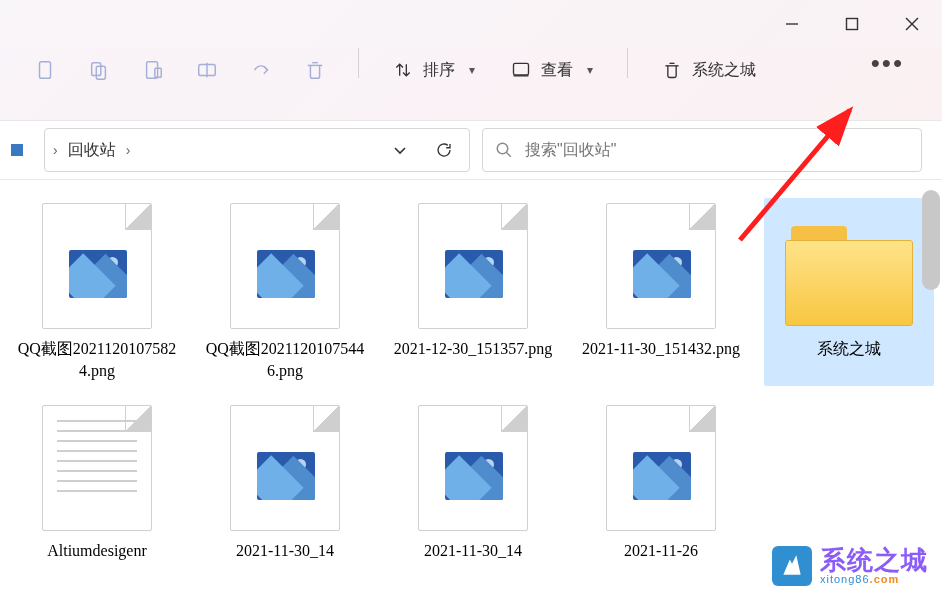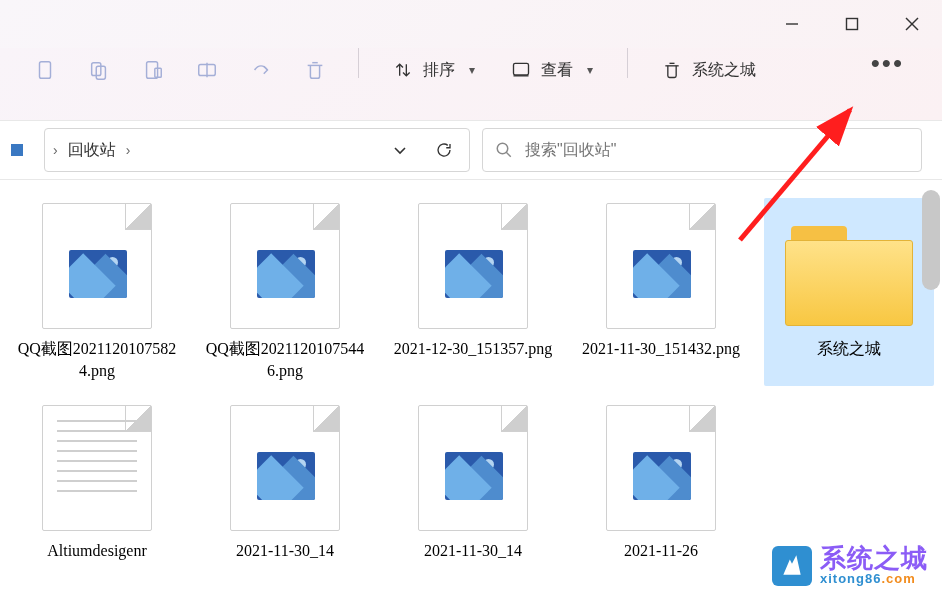--- a/index.html
+++ b/index.html
@@ -228,21 +228,21 @@
     }
     .wm-logo {
       width:40px; height:40px;
       background:#2f8fd1;
       border-radius:6px;
       display:flex; align-items:center; justify-content:center;
     }
     .wm-logo svg { width:26px; height:26px; }
     .wm-text { display:flex; flex-direction:column; line-height:1.05; }
     .wm-text .zh { font-size:26px; font-weight:700; color:#8b5cf6; letter-spacing:1px; }
-    .wm-text .en { font-size:13px; color:#2f8fd1; letter-spacing:1px;font-weight:bold; }
+    .wm-text .en { font-size:11px; color:#2f8fd1; letter-spacing:1px; }
     .wm-text .en b { color:#f28c1d; }
   </style>
 </head>
 <body>
 
 <div class="titlebar">
   <div class="win-btn">
     <svg viewBox="0 0 14 14">
         <line x1="1" y1="7" x2="13" y2="7" stroke="#333" stroke-width="1.4"></line>
       </svg>

